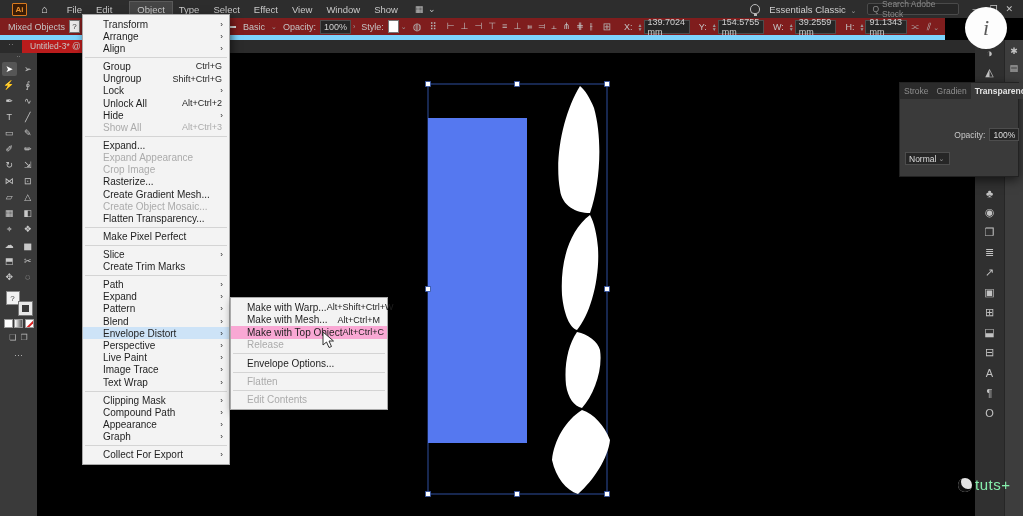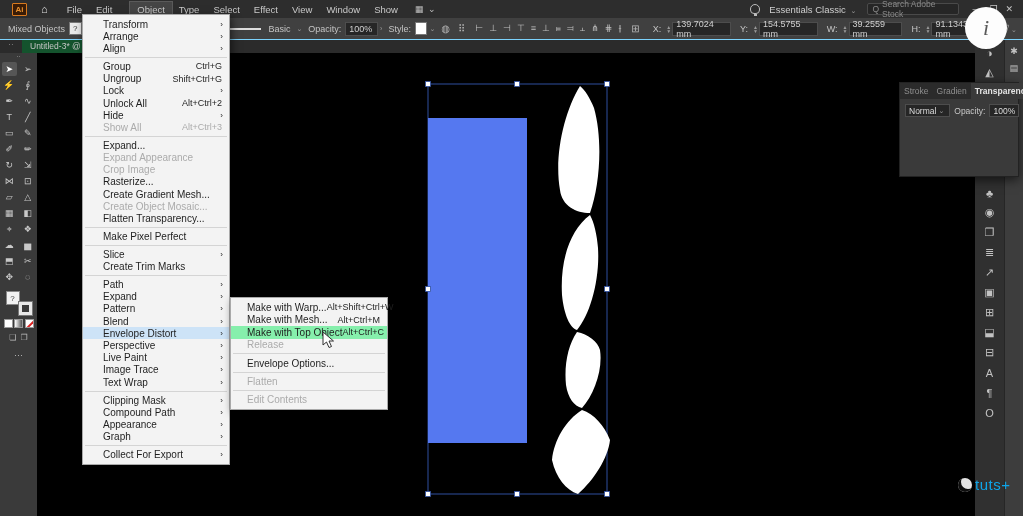--- a/index.html
+++ b/index.html
@@ -20,40 +20,40 @@
   #ws-ic { margin-left:10px; color:#bdbdbd; font-size:9px; letter-spacing:1px; }
   #mb-right { margin-left:auto; display:flex; align-items:center; gap:9px; padding-right:6px; }
   #bulb { width:10px; height:10px; border:1px solid #bbb; border-radius:50% 50% 40% 40%; position:relative; }
   #bulb:after { content:""; position:absolute; left:3px; bottom:-3px; width:3px; height:2px; background:#bbb; }
   #wsname { color:#cfcfcf; }
   #searchbox { width:92px; height:12px; background:#262626; border:1px solid #4a4a4a;
     border-radius:2px; color:#8a8a8a; font-size:8.5px; display:flex; align-items:center; padding:0 4px; gap:3px; }
   .winbtn { color:#c4c4c4; font-size:9px; padding:0 4px; }
 
   
-  #controlbar { left:0; top:18px; width:1023px; height:22px; background:#404040;
-    border-bottom:1px solid #7dd3fc; display:flex; align-items:center; color:#c4c4c4;
+  #controlbar { left:0; top:18px; width:945px; height:22px; background:#7f1d1d;
+    border-bottom:5px solid #7dd3fc; display:flex; align-items:center; color:#c4c4c4;
     font-size:9px; z-index:20; }
   .cb-label { margin:0 4px; white-space:nowrap; }
   .cb-box { background:#262626; border:1px solid #4d4d4d; height:14px; display:flex;
     align-items:center; padding:0 3px; color:#d0d0d0; }
   .swatch { width:13px; height:13px; border:1px solid #777; background:#e9e9e9; color:#333;
     font-size:8px; display:flex; align-items:center; justify-content:center; }
   .carat { color:#9a9a9a; font-size:7px; margin:0 2px; }
   .cb-ic { color:#b5b5b5; font-size:10px; margin:0 4px; }
   #align-ics { display:flex; gap:6px; margin:0 6px; }
   #align-ics span { font-size:9px; color:#c0c0c0; }
   .stroke-line { width:44px; height:2px; background:#ddd; margin:0 3px; }
   .fld { display:flex; align-items:center; margin-left:5px; }
   .fld .stepper { display:flex; flex-direction:column; font-size:5px; color:#9a9a9a; line-height:4px; margin:0 1px; }
 
   
   #tabrow { left:0; top:40px; width:975px; height:13px; background:#2b2b2b; display:flex; z-index:5; }
   #tab-dots { width:22px; color:#8a8a8a; font-size:8px; text-align:center; line-height:10px; }
-  #doctab { background:#14532d; color:#c6c6c6; font-size:8.5px; padding:1px 10px 0 8px; height:13px; }
+  #doctab { background:#b91c1c; color:#c6c6c6; font-size:8.5px; padding:1px 10px 0 8px; height:13px; }
 
   
   #toolbar { left:0; top:53px; width:37px; height:463px; background:#3a3a3a; z-index:6; }
   .trow { display:flex; justify-content:space-around; height:16px; align-items:center; }
   .tool { width:15px; height:14px; color:#c9c9c9; font-size:9px; display:flex;
     align-items:center; justify-content:center; }
   .tool.active { background:#565656; border-radius:2px; color:#fff; }
   #fillstroke { position:relative; width:26px; height:24px; margin:6px auto 0; }
   #fill-sw { position:absolute; left:0; top:0; width:14px; height:14px; background:#f2f2f2;
     border:1px solid #888; color:#444; font-size:8px; text-align:center; line-height:13px; }
@@ -79,21 +79,21 @@
   
   #tpanel { left:899px; top:82px; width:120px; height:95px; background:#3a3a3a;
     border:1px solid #222; box-shadow:0 3px 10px rgba(0,0,0,.6); z-index:7;
     font-size:8.5px; color:#c8c8c8; }
   #tp-tabs { height:16px; background:#2b2b2b; display:flex; align-items:center; }
   .tp-tab { padding:0 4px; color:#8f8f8f; height:16px; line-height:16px; }
   .tp-tab.active { background:#3a3a3a; color:#e4e4e4; font-weight:bold; }
   #tp-tabctl { margin-left:auto; color:#9a9a9a; font-size:8px; padding-right:3px; }
   #tp-row1 { display:flex; align-items:center; padding:5px 5px 3px; gap:4px; }
   #tp-blend { width:52px; height:13px; background:#262626; border:1px solid #4d4d4d;
-    display:flex; align-items:center; justify-content:center; padding:4px 3px; color:#ddd; }
+    display:flex; align-items:center; justify-content:center; padding:4px 3px; color:#ddd;margin-top:48px; }
   #tp-opacity-val { background:#262626; border:1px solid #4d4d4d; height:13px; padding:0 3px;
     display:flex; align-items:center; color:#ddd; }
   #tp-body { display:flex; padding:2px 5px; gap:6px; }
   #tp-thumb { width:32px; height:32px; background:#fff; border:1px solid #111; }
   #tp-right { flex:1; }
   #make-mask { width:66px; height:13px; border:1px solid #777; background:#454545;
     color:#ddd; font-size:8px; text-align:center; line-height:12px; border-radius:1px; }
   .tp-chk { display:flex; align-items:center; gap:3px; color:#777; margin-top:4px; }
   .tp-chk .box { width:7px; height:7px; border:1px solid #666; background:#3f3f3f; }
 
@@ -110,21 +110,21 @@
   .mrow.dis, .mrow.dis .sc, .mrow.dis .arrow { color:#ababab; }
   .msep { height:1px; background:#d4d4d4; margin:2.4px 2px; }
 
   
   #info-circ { left:965px; top:7px; width:42px; height:42px; border-radius:50%;
     background:#fdfdfd; color:#5a5a5a; z-index:50; display:flex; align-items:center;
     justify-content:center; font-family:"Liberation Serif", serif; font-size:22px; font-style:italic; }
   #watermark { left:958px; top:476px; z-index:49; display:flex; align-items:center; gap:3px; }
   #wm-circ { width:14px; height:14px; border-radius:50%; background:#e3e3e3;
     box-shadow:inset 3px -3px 0 #0d0d0d; }
-  #wm-text { color:#0ea5e9; font-size:15px; letter-spacing:0.5px; }
+  #wm-text { color:#86efac; font-size:15px; letter-spacing:0.5px; }
   #cursor { left:322px; top:331px; z-index:60; }
 </style>
 </head>
 <body>
 
 <div id="stage">
 
   <svg id="art" class="abs" width="938" height="463" viewBox="37 53 938 463">
     <rect id="sel-bbox" x="428" y="84" width="179" height="410" fill="none" stroke-width="1" stroke="#2f4f9e"></rect>
     <rect id="blue-rect" x="428" y="118" width="99" height="325" fill="#5578f0"></rect>
@@ -502,21 +502,21 @@
 
   <div id="submenu" class="abs">
       <div class="mrow">
         <span>Make with Warp...</span>
         <span class="sc">Alt+Shift+Ctrl+W</span>
       </div>
       <div class="mrow">
         <span>Make with Mesh...</span>
         <span class="sc">Alt+Ctrl+M</span>
       </div>
-      <div class="mrow" style="background: #86efac;">
+      <div class="mrow" style="background: #f9a8d4;">
         <span>Make with Top Object</span>
         <span class="sc">Alt+Ctrl+C</span>
       </div>
       <div class="mrow dis">
         <span>Release</span>
       </div>
       <div class="msep"></div>
       <div class="mrow">
         <span>Envelope Options...</span>
       </div>

